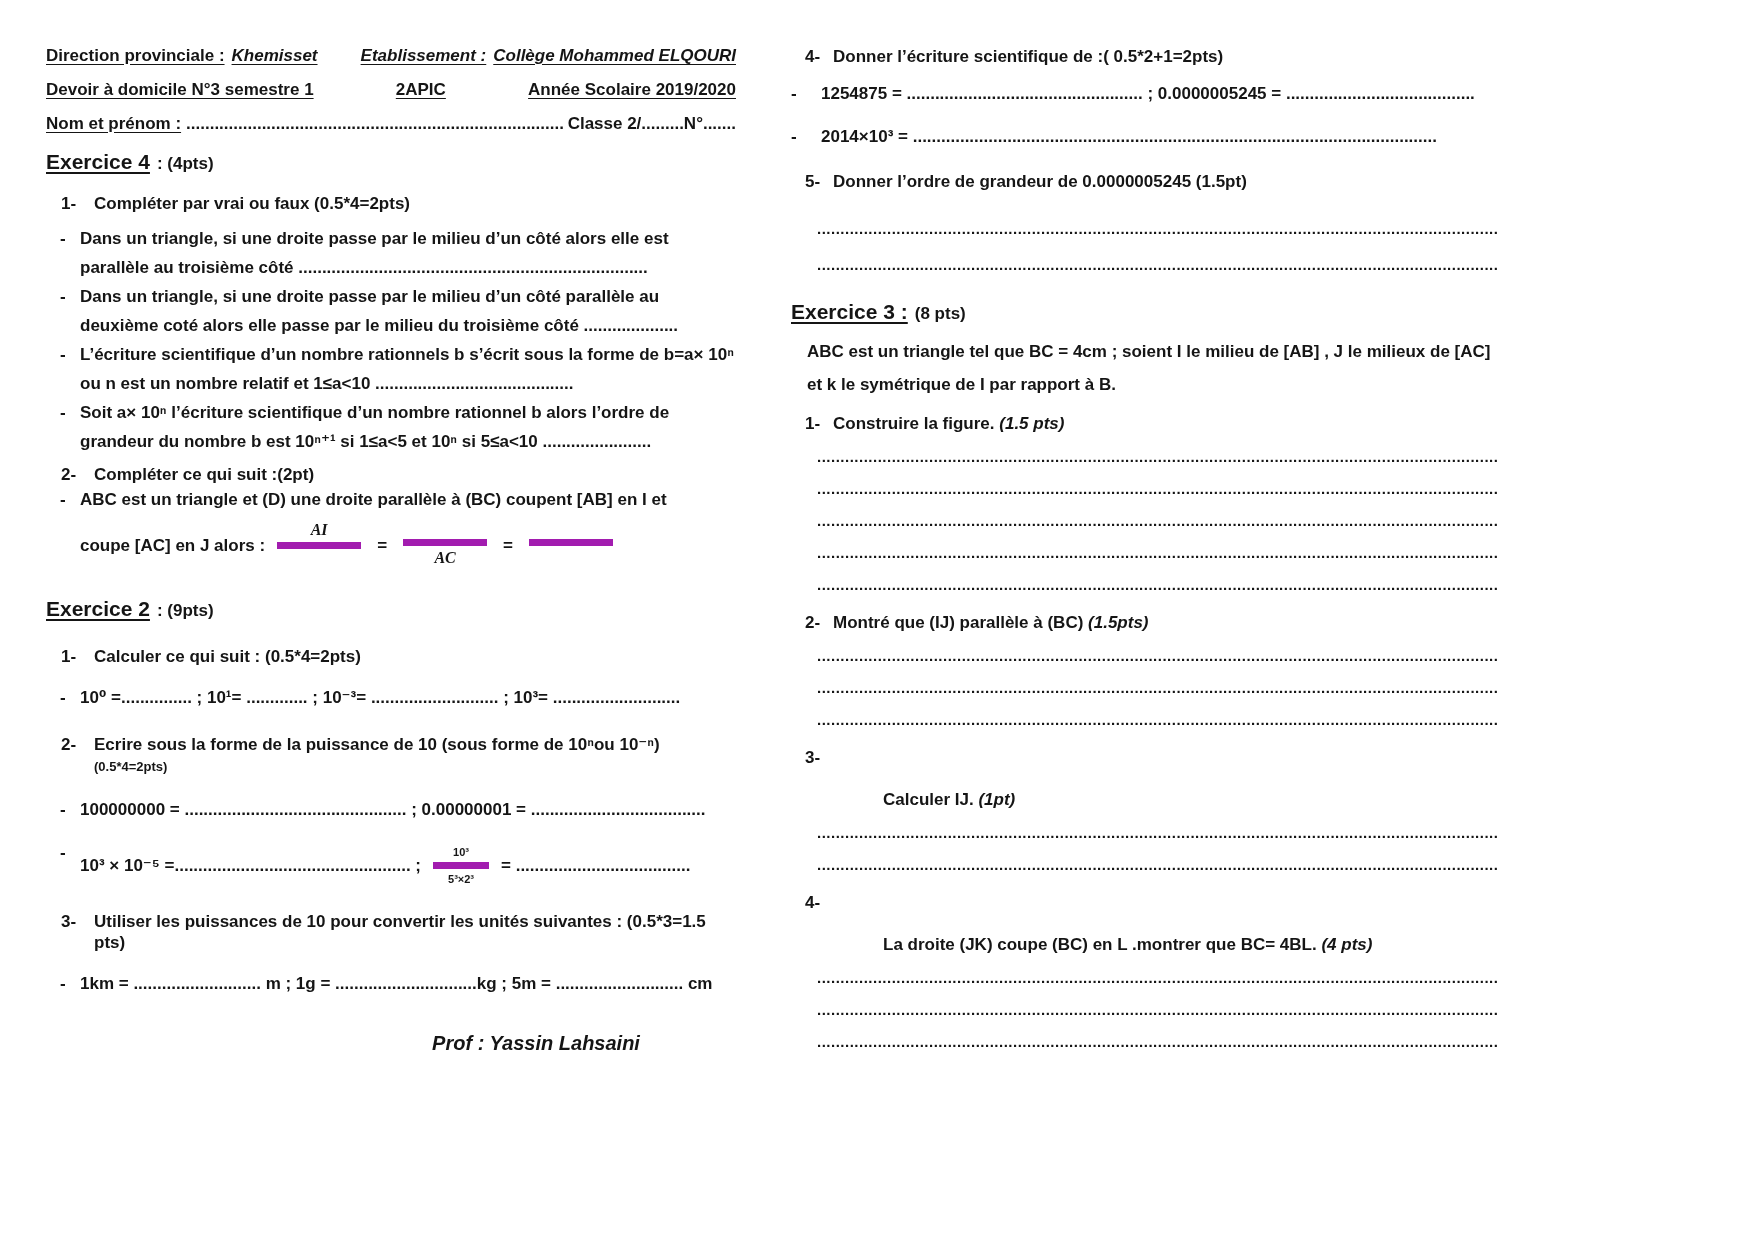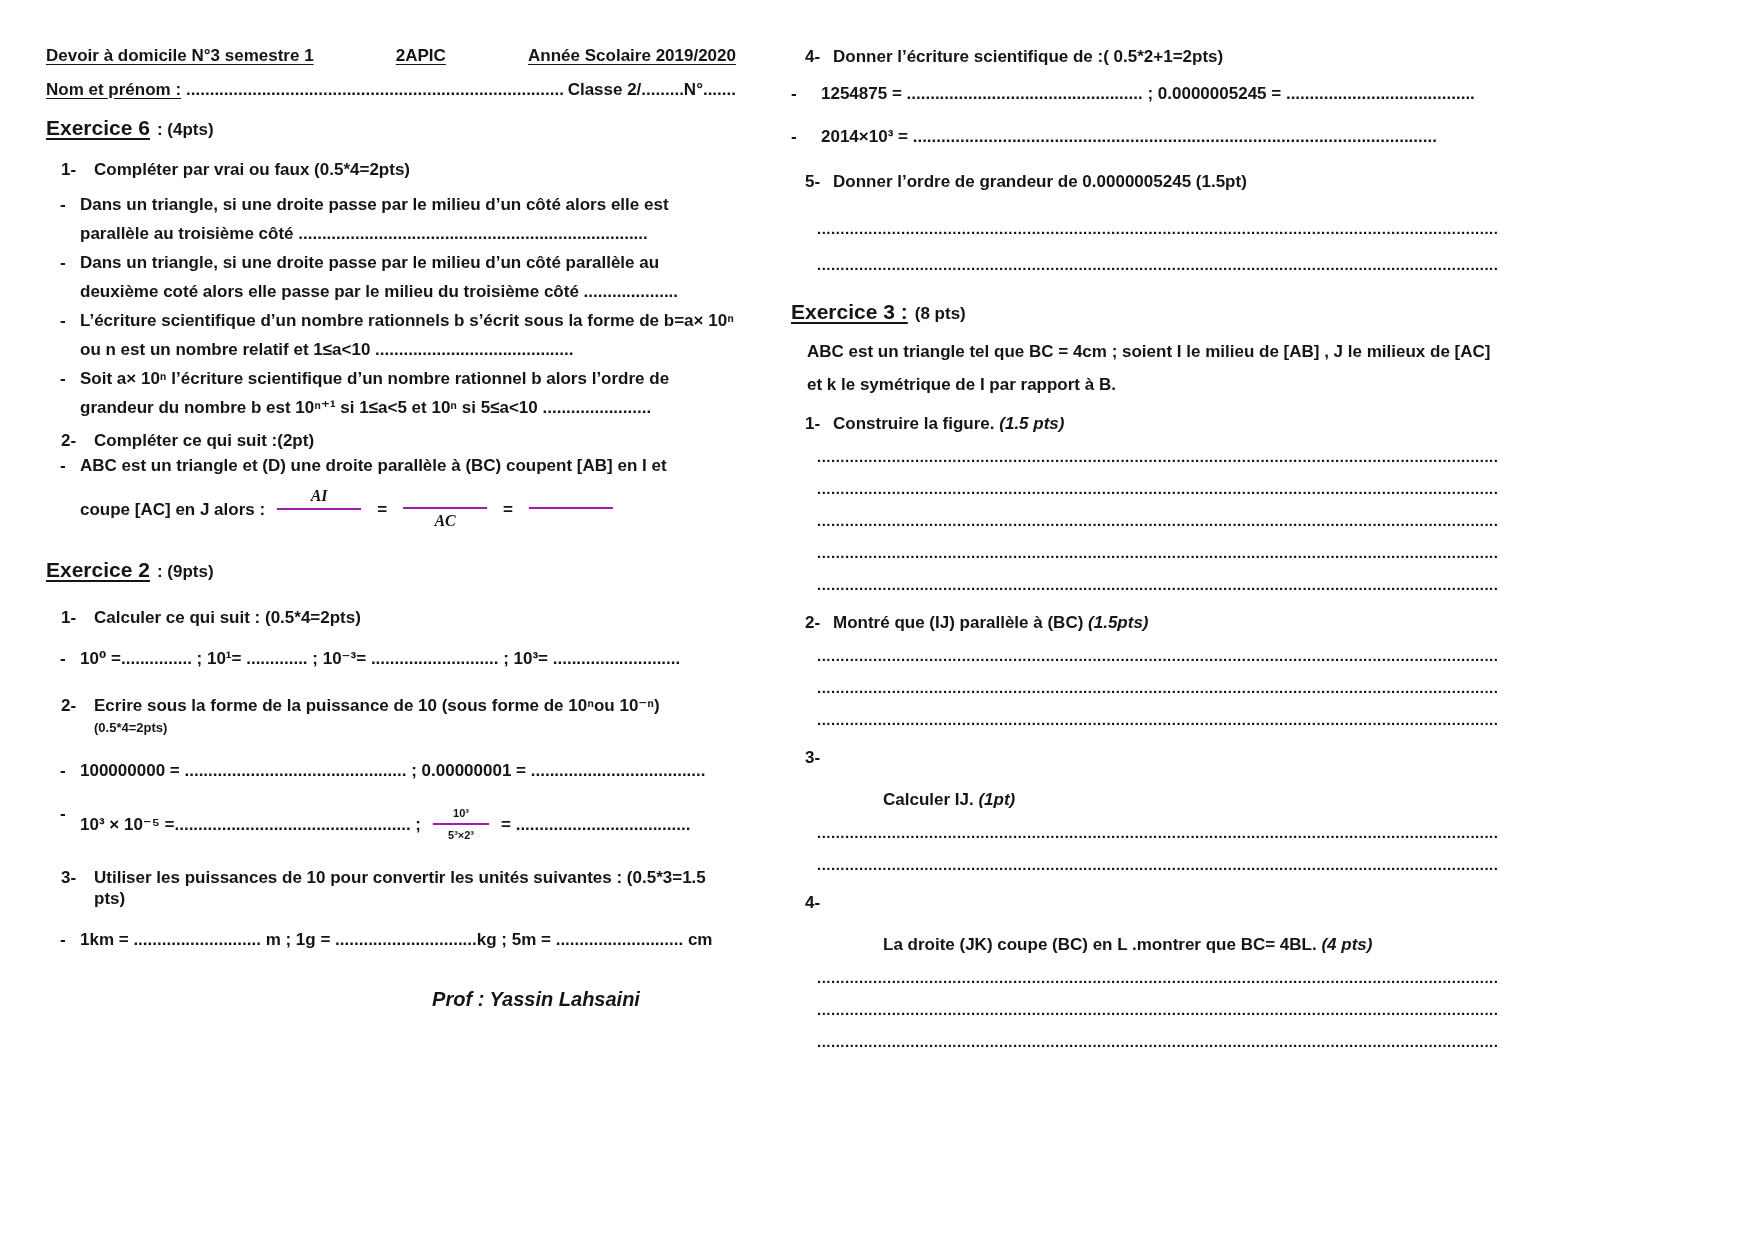--- a/index.html
+++ b/index.html
@@ -35,21 +35,21 @@
   .q-txt .small { font-size:13px; }
 
   
   .li { display:flex; font-size:17px; line-height:29px; }
   .li-dash { flex:none; width:34px; padding-left:14px; }
   .li-txt { flex:1; min-width:0; }
 
   
   .fracline { display:flex; align-items:center; margin-top:4px; }
   .frac { display:inline-block; vertical-align:middle; text-align:center; margin:0 12px; }
-  .ftop { display:block; min-width:84px; min-height:24px; line-height:24px; border-bottom:2px solid #a21caf; padding:0 6px; }
+  .ftop { display:block; min-width:84px; min-height:24px; line-height:24px; border-bottom:7px solid #a21caf; padding:0 6px; }
   .fbot { display:block; min-width:84px; min-height:24px; line-height:24px; padding:0 6px; }
   .mathit { font-family:"Liberation Serif","DejaVu Serif",serif; font-style:italic; font-size:16px; }
   .eq { margin:0 4px; }
   .fracsm .ftop, .fracsm .fbot { min-width:56px; min-height:20px; line-height:20px; font-size:11px; }
 
   
   .qr { display:flex; font-size:17px; line-height:21px; }
   .qr-num { flex:none; width:42px; padding-left:14px; }
   .qr-txt {}
   .qr-txt.ind { padding-left:50px;margin-top:42px; }
@@ -67,33 +67,41 @@
 </head>
 <body>
 
 <div class="page">
   <div class="cols">
 
     <div class="col-left">
 
       <div>
         <div class="hrow">
+          <span class="grp ul">
+            <span>Direction provinciale :</span><span class="it val">Khemisset</span>
+          </span>
+          <span class="grp ul">
+            <span class="it">Etablissement :</span><span class="it val">Collège Mohammed ELQOURI</span>
+          </span>
+        </div>
+        <div class="hrow">
           <span class="ul">Devoir à domicile N°3 semestre 1</span>
           <span class="ul">2APIC</span>
           <span class="ul">Année Scolaire 2019/2020</span>
         </div>
         <div class="hrow3">
           <span class="ul">Nom et prénom :</span>
           <span class="dotfill">......................................................................................................................</span>
           <span>Classe 2/.........N°.......</span>
         </div>
       </div>
 
       <div class="sec">
-        <span class="sec-title">Exercice 6</span><span class="sec-pts">: (4pts)</span>
+        <span class="sec-title">Exercice 4</span><span class="sec-pts">: (4pts)</span>
       </div>
 
       <div class="q mt16">
         <span class="q-num">1-</span>
         <span class="q-txt">Compléter par vrai ou faux (0.5*4=2pts)</span>
       </div>
 
       <div class="mt10">
         <div class="li">
           <span class="li-dash">-</span>

